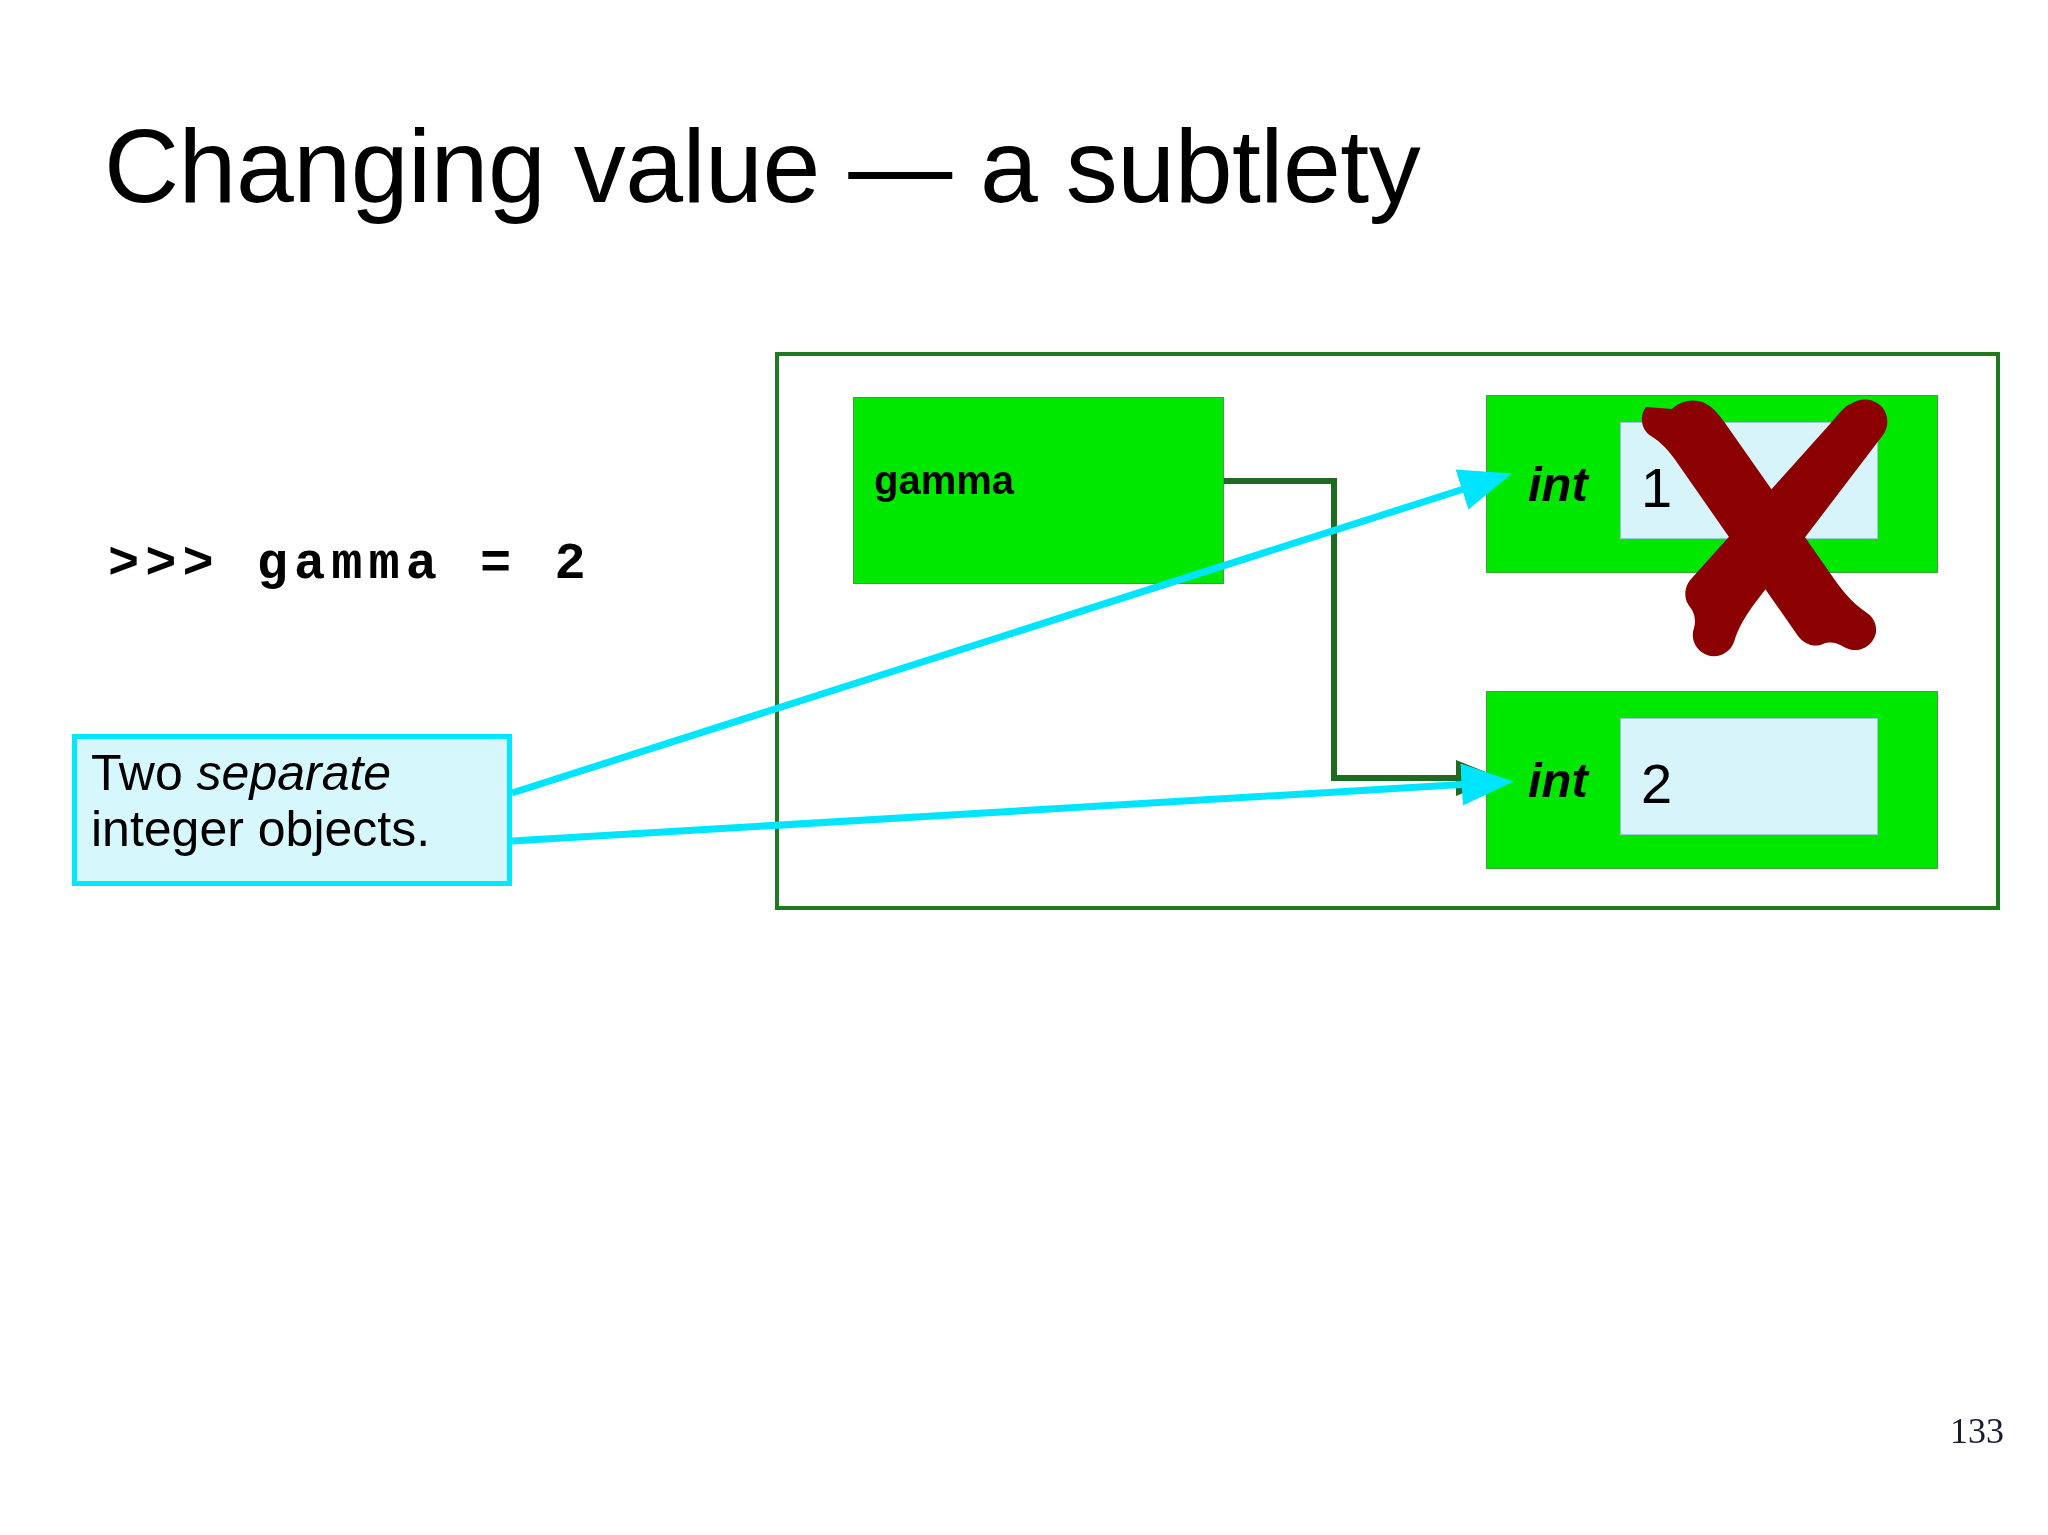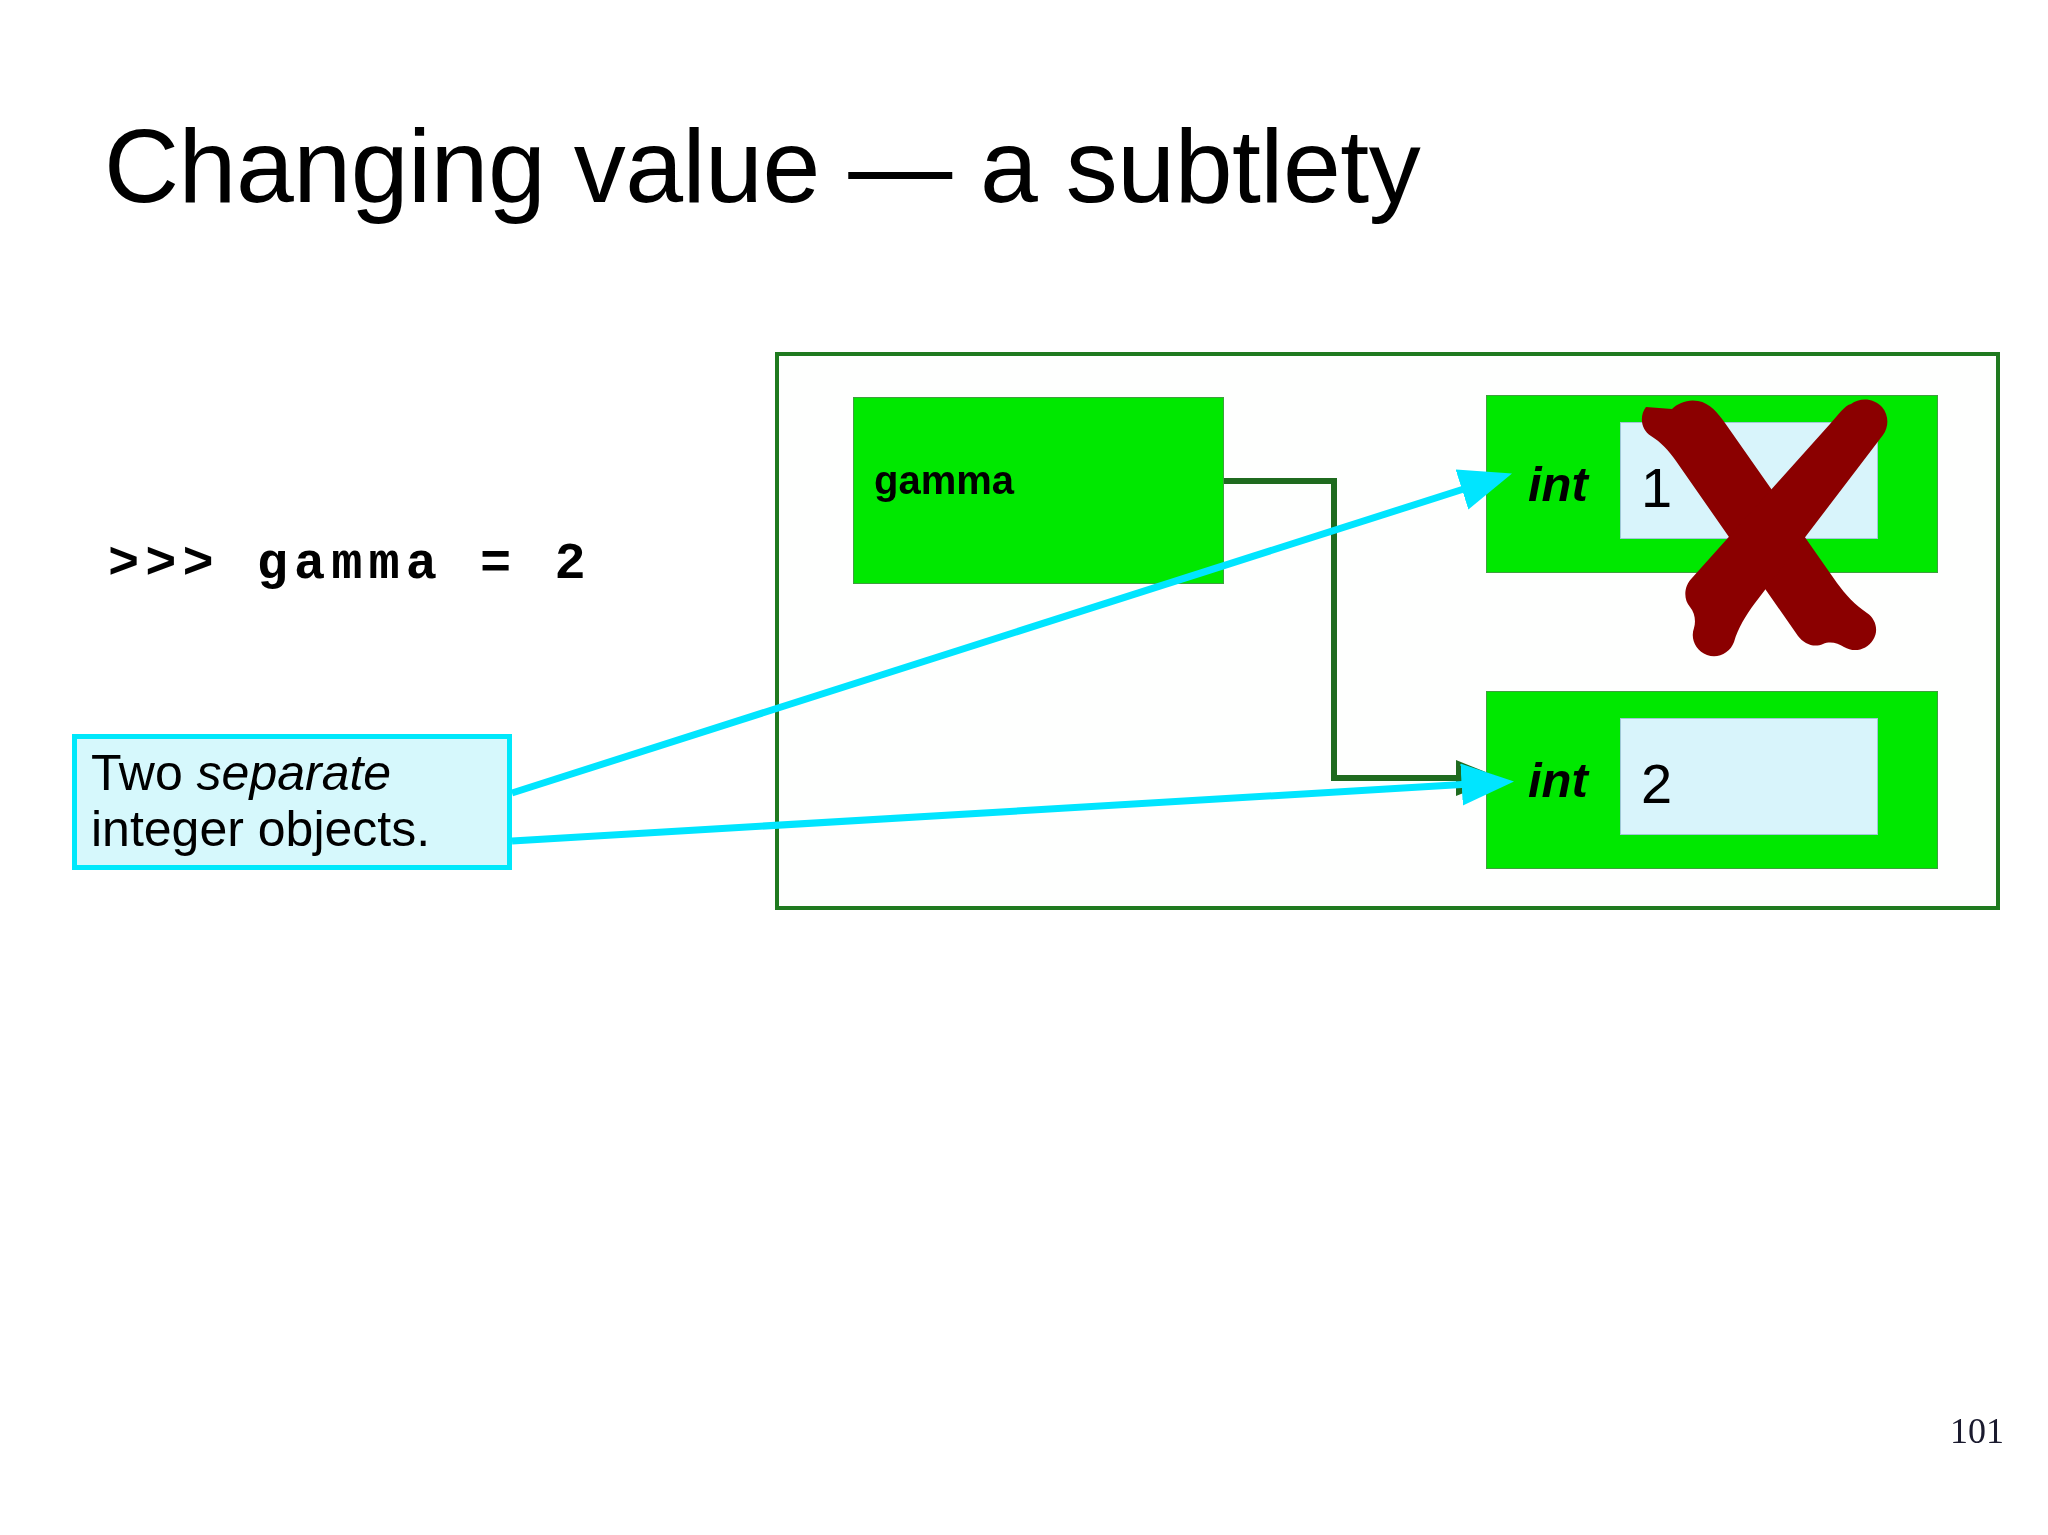--- a/index.html
+++ b/index.html
@@ -43,21 +43,21 @@
   }
   #code-1 { left: 108px; top: 385px; }
   #code-2 { left: 108px; top: 535px; }
 
   
   #callout {
     position: absolute;
     left: 72px;
     top: 734px;
     width: 440px;
-    height: 136px;
+    height: 152px;
     background: #d6f8fc;
     border: 5px solid #00e8fb;
     box-sizing: border-box;
     padding: 6px 0 0 14px;
     font-size: 50px;
     line-height: 1.12;
     color: #000000;
   }
   #callout .em { font-style: italic; }
 
@@ -252,15 +252,15 @@
                c-11,-4 -17,-16 -13,-27
                c2,-7 1,-15 -4,-21
                c-7,-8 -6,-21 2,-29
                l138,-154
                c8,-9 15,-19 21,-20 z"></path>
     </g>
   </svg>
 
 
 
-  <div id="page-number">101</div>
+  <div id="page-number">133</div>
 
 </div>
 
 </body></html>

